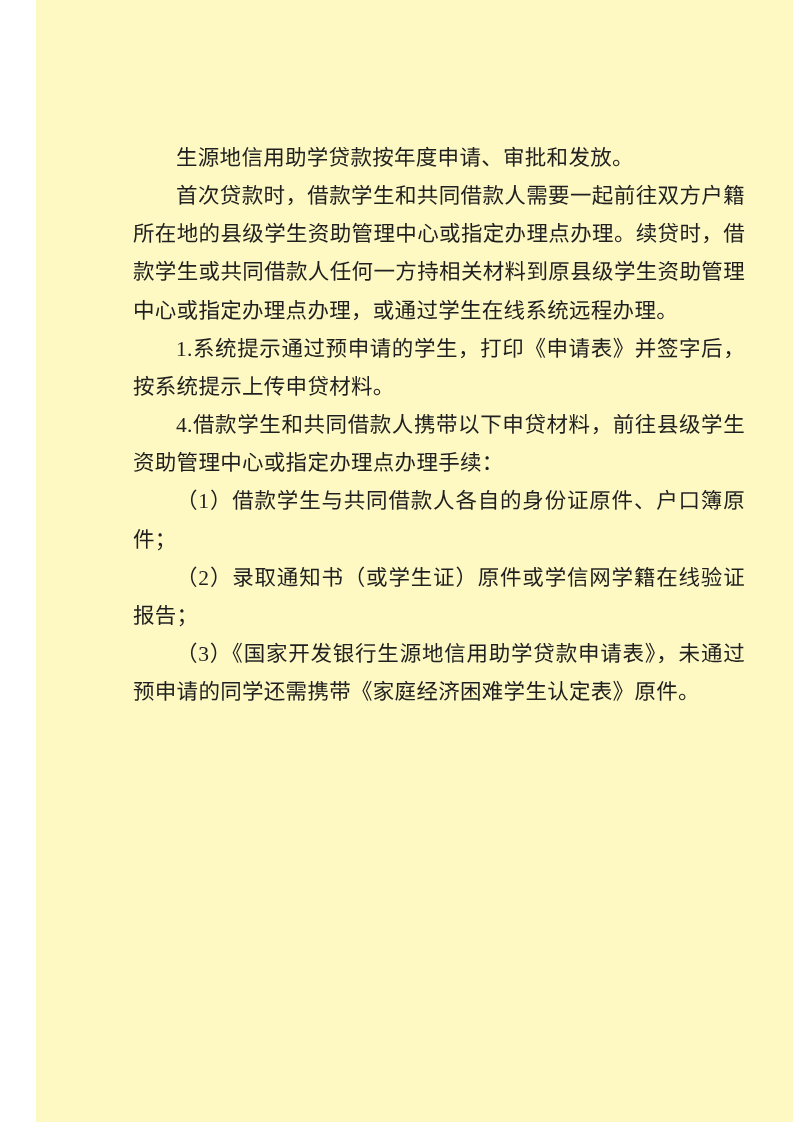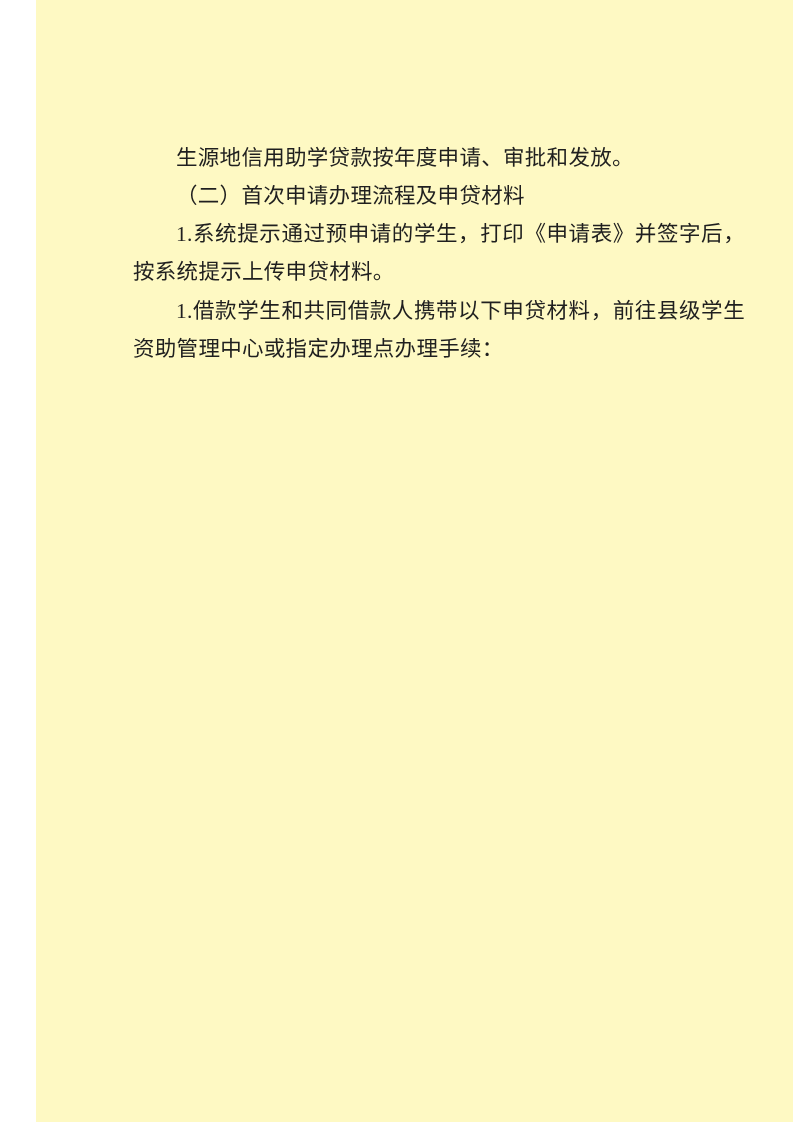--- a/index.html
+++ b/index.html
@@ -33,17 +33,20 @@
     text-indent: 2em;
     font-weight: normal;
   }
 </style>
 </head>
 <body>
 
 <div class="page">
   <div class="doc-body">
     <p class="para">生源地信用助学贷款按年度申请、审批和发放。</p>
-    <p class="para">（二）首次申请办理流程及申贷材料</p>
+    <p class="para">首次贷款时，借款学生和共同借款人需要一起前往双方户籍所在地的县级学生资助管理中心或指定办理点办理。续贷时，借款学生或共同借款人任何一方持相关材料到原县级学生资助管理中心或指定办理点办理，或通过学生在线系统远程办理。</p>
     <p class="para">1.系统提示通过预申请的学生，打印《申请表》并签字后，按系统提示上传申贷材料。</p>
-    <p class="para">1.借款学生和共同借款人携带以下申贷材料，前往县级学生资助管理中心或指定办理点办理手续：</p>
+    <p class="para">4.借款学生和共同借款人携带以下申贷材料，前往县级学生资助管理中心或指定办理点办理手续：</p>
+    <p class="para">（1）借款学生与共同借款人各自的身份证原件、户口簿原件；</p>
+    <p class="para">（2）录取通知书（或学生证）原件或学信网学籍在线验证报告；</p>
+    <p class="para">（3）《国家开发银行生源地信用助学贷款申请表》，未通过预申请的同学还需携带《家庭经济困难学生认定表》原件。</p>
   </div>
 </div>
 
 </body></html>

